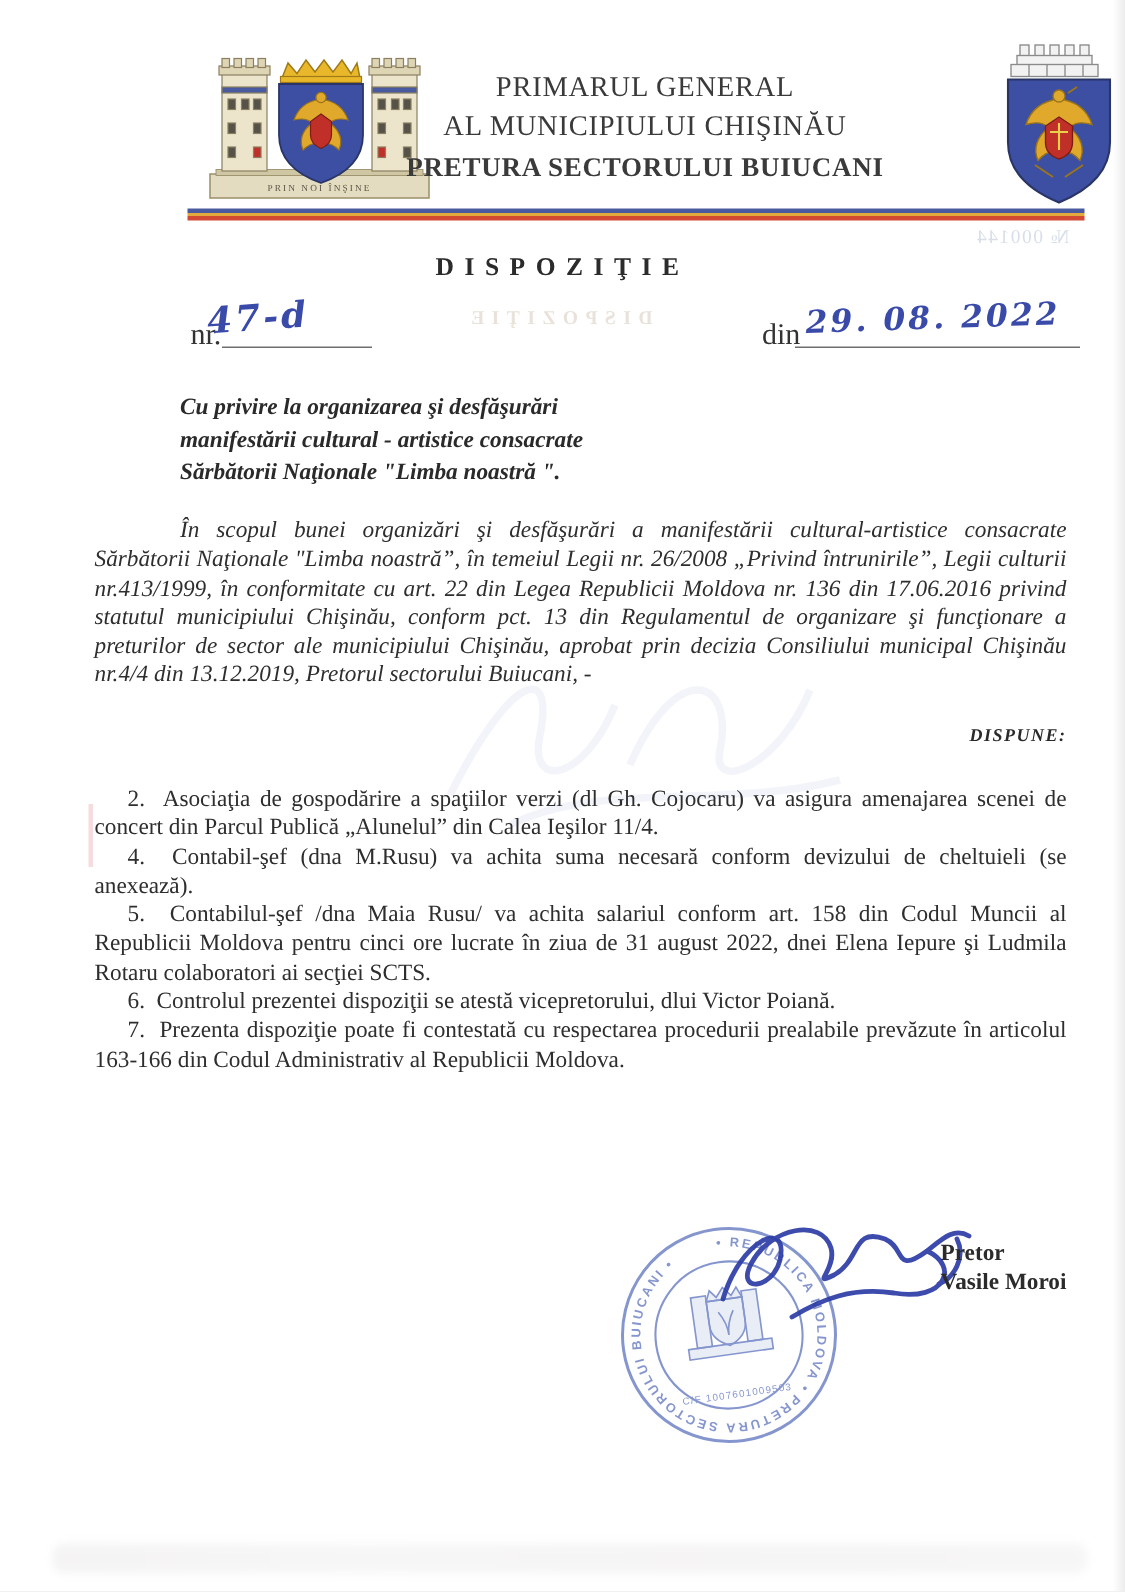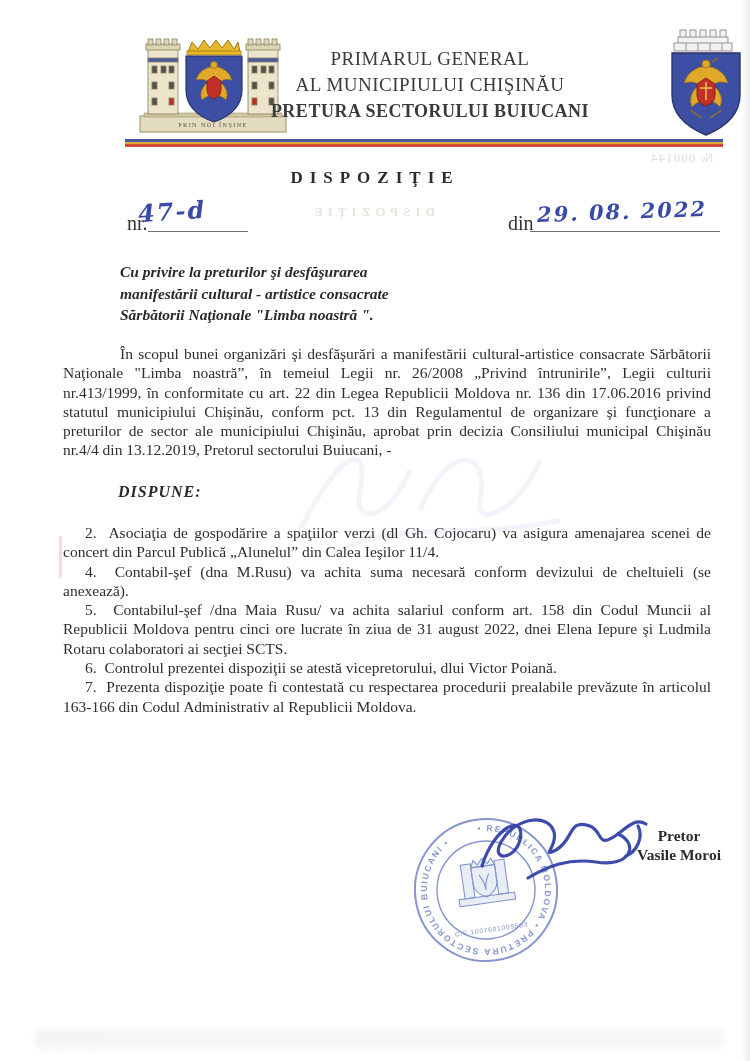--- a/index.html
+++ b/index.html
@@ -27,41 +27,41 @@
   .hand-nr { left:138px; top:197px; font-size:24px; transform:rotate(-4deg); letter-spacing:2px; }
   .hand-date { left:537px; top:199px; font-size:21px; transform:rotate(-2deg); letter-spacing:2px; }
   .rule { border-bottom:1.4px solid #6f6f6f; height:0; }
 
   
   .subject { left:120px; top:261px; width:340px; font-size:15.5px; font-weight:bold;
     font-style:italic; line-height:21.5px; color:#2a2a2a; }
 
   
   .preamble { left:63px; top:344px; width:648px; font-size:15.5px; line-height:19.3px;
-    text-align:justify; text-indent:57px; color:#2e2e2e; }
-  .dispune { left:63px; top:483px; width:648px; text-align:left; padding-left:55px;
-    font-size:16px; font-weight:bold; font-style:italic; letter-spacing:1px; color:#2a2a2a; }
+    text-align:justify; text-indent:57px; color:#2e2e2e;font-style:italic; }
+  .dispune { left:63px; top:483px; width:648px; text-align:right; padding-left:55px;
+    font-size:12px; font-weight:bold; font-style:italic; letter-spacing:1px; color:#2a2a2a; }
   .items { left:63px; top:523px; width:648px; font-size:15.5px; line-height:19.3px;
     text-align:justify; color:#2e2e2e; }
   .items p { text-indent:22px; }
 
   
   .ghost { color:#aab6cc; opacity:0.45; transform:scaleX(-1); font-size:13px; }
   .ghost-num { left:618px; top:150px; width:95px; letter-spacing:1px; }
   .ghost-title { left:255px; top:204px; width:180px; font-weight:bold; letter-spacing:5px;
     color:#d8cbbc; opacity:0.55; font-size:13px; }
   .pink-mark { left:59px; top:536px; width:3px; height:42px; background:#e89aa0; opacity:0.35; }
   .bottom-smudge { left:35px; bottom:12px; width:690px; height:20px;
     background:linear-gradient(90deg, #c9c2c6 0%, #d8d2d4 30%, #cfc8cb 60%, #d6d0d2 100%);
     opacity:0.18; filter:blur(3px); border-radius:8px; }
   .right-edge-shade { right:0; top:0; width:8px; height:1061px;
     background:linear-gradient(270deg, rgba(180,180,180,0.25), rgba(255,255,255,0)); }
 
   
-  .pretor-block { left:627px; top:826px; width:104px; text-align:center;
+  .pretor-block { left:627px; top:826px; width:104px; text-align:left;
     font-size:15.5px; font-weight:bold; line-height:19px; color:#2b2b2b; }
   .stamp-wrap { left:410px; top:814px; width:152px; height:152px; opacity:0.82; transform:rotate(-8deg); }
   .sig-wrap { left:468px; top:804px; width:215px; height:95px; }
 </style>
 </head>
 <body>
 
 <div class="page">
 
   <svg class="abs" style="left:138px; top:36px;" width="150" height="102" viewBox="0 0 150 102">
@@ -160,21 +160,21 @@
 
   <span class="abs lbl" style="left:127px; top:212px;">nr.</span>
   <span class="abs hand hand-nr">47-d</span>
   <div class="abs rule" style="left:148px; top:231px; width:100px;"></div>
 
   <span class="abs lbl" style="left:508px; top:212px;">din</span>
   <span class="abs hand hand-date">29. 08. 2022</span>
   <div class="abs rule" style="left:530px; top:231px; width:190px;"></div>
 
   <div class="abs subject">
-    <div>Cu privire la preturilor şi desfăşurarea</div>
+    <div>Cu privire la organizarea şi desfăşurări</div>
     <div>manifestării  cultural - artistice consacrate</div>
     <div>Sărbătorii Naţionale "Limba noastră ".</div>
   </div>
 
   <p class="abs preamble">În scopul bunei organizări şi desfăşurări a manifestării cultural-artistice consacrate Sărbătorii Naţionale "Limba noastră”, în temeiul Legii nr. 26/2008 „Privind întrunirile”, Legii culturii nr.413/1999, în conformitate cu art. 22 din Legea Republicii Moldova nr. 136 din 17.06.2016 privind statutul municipiului Chişinău, conform pct. 13 din Regulamentul de organizare şi funcţionare a preturilor de sector ale municipiului Chişinău, aprobat prin decizia Consiliului municipal Chişinău nr.4/4 din 13.12.2019, Pretorul sectorului Buiucani, -</p>
 
   <svg class="abs" style="left:280px; top:410px;" width="300" height="150" viewBox="0 0 300 150" opacity="0.07">
     <g stroke="#5a6fba" stroke-width="5" fill="none">
       <path d="M20 120 C 60 40, 90 30, 80 80 C 72 118, 110 110, 130 60"></path>
       <path d="M140 100 C 170 30, 210 40, 200 90 C 194 120, 240 100, 260 50"></path>

